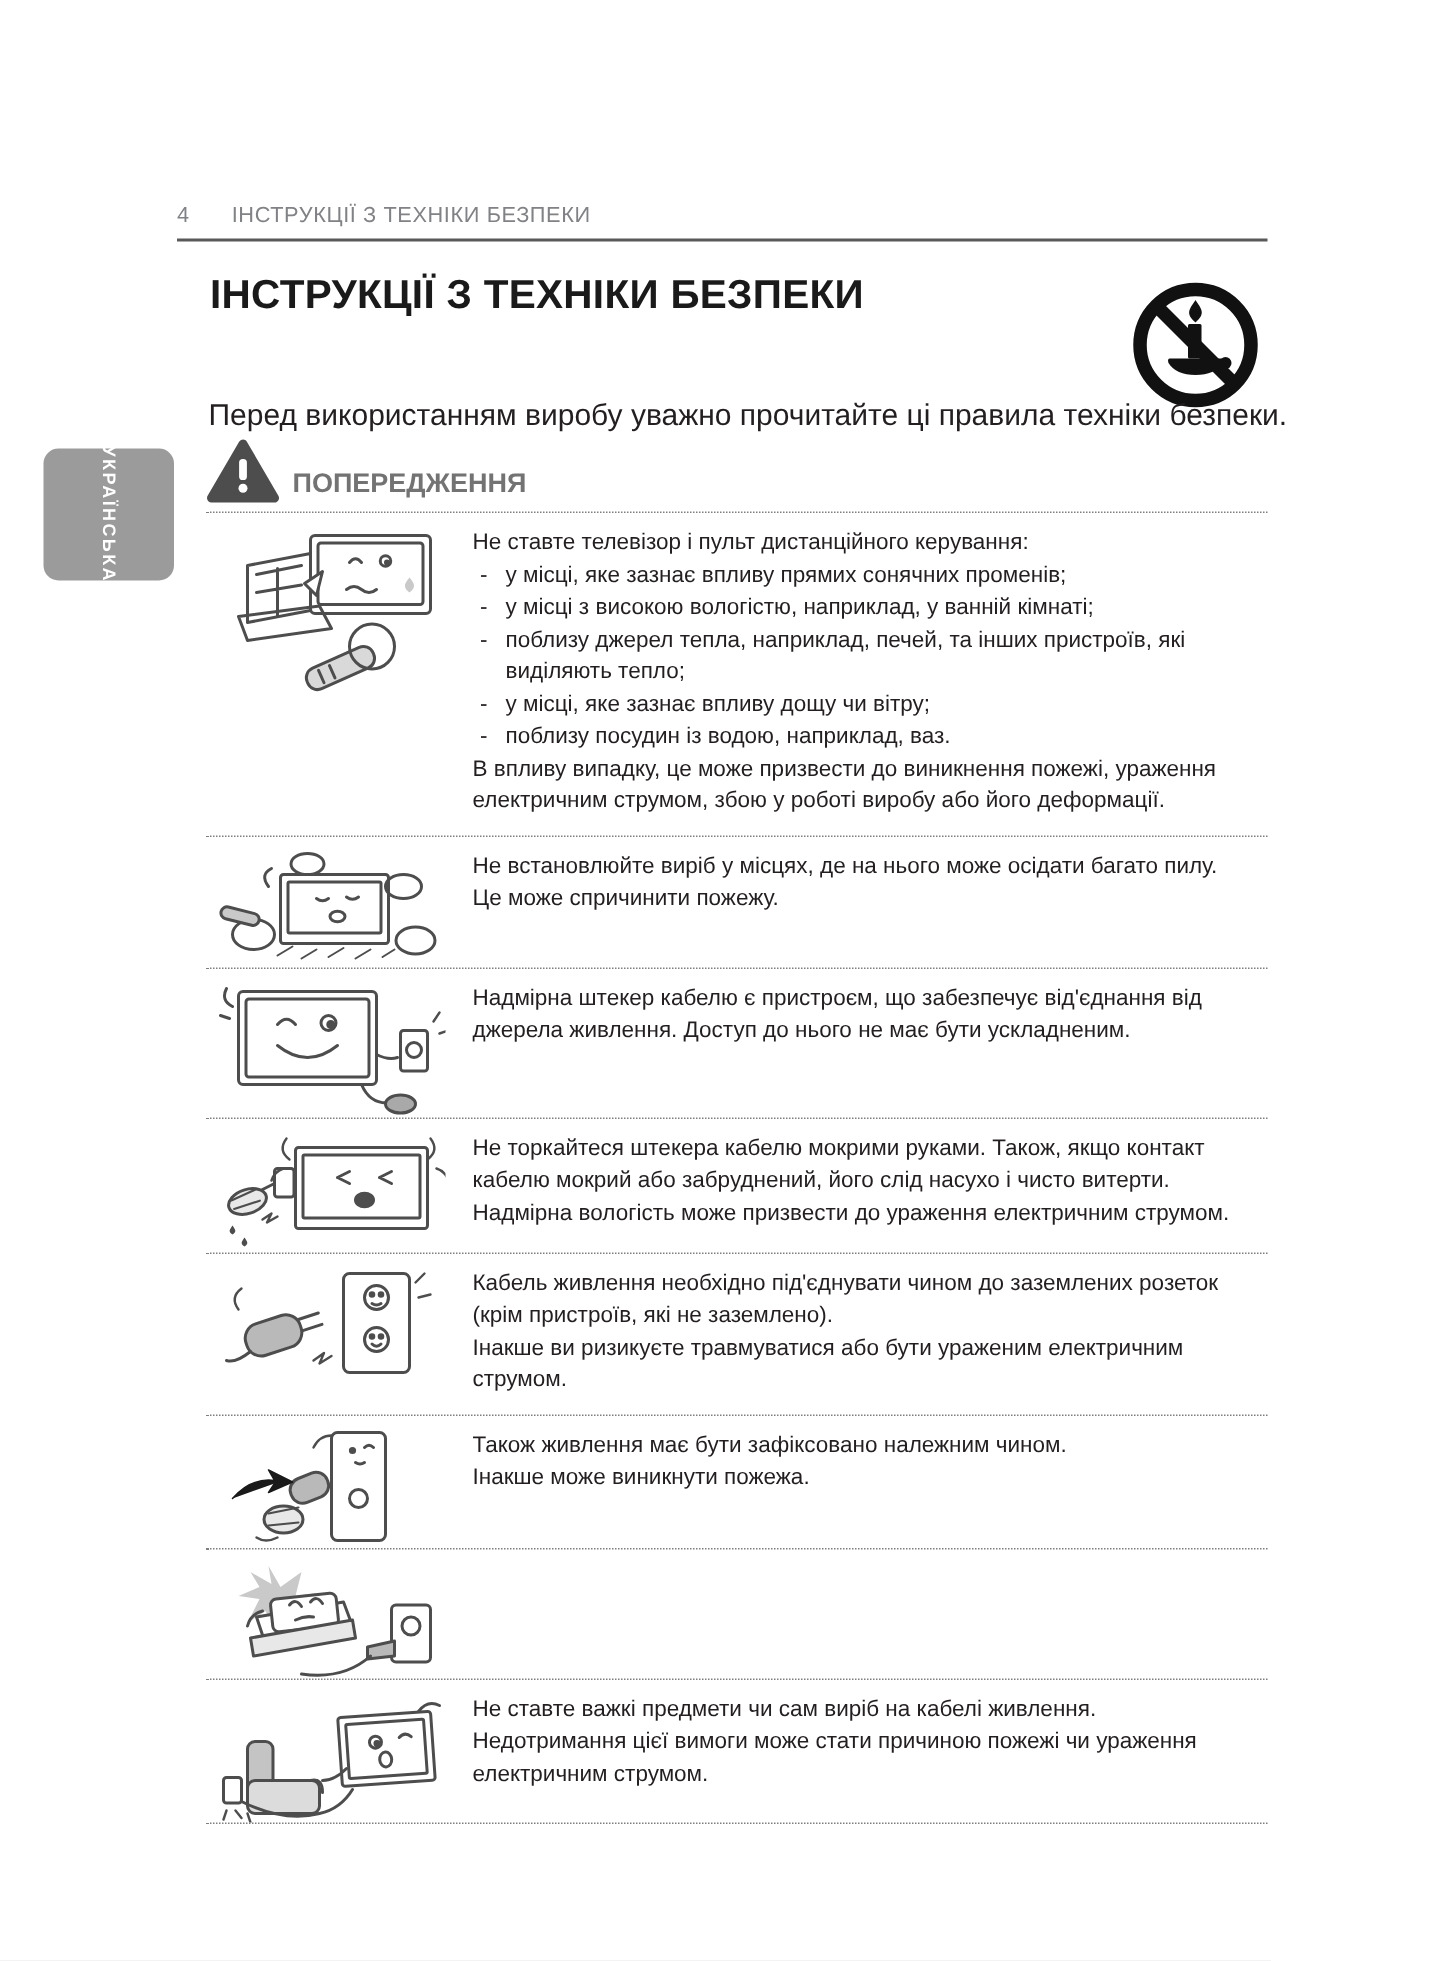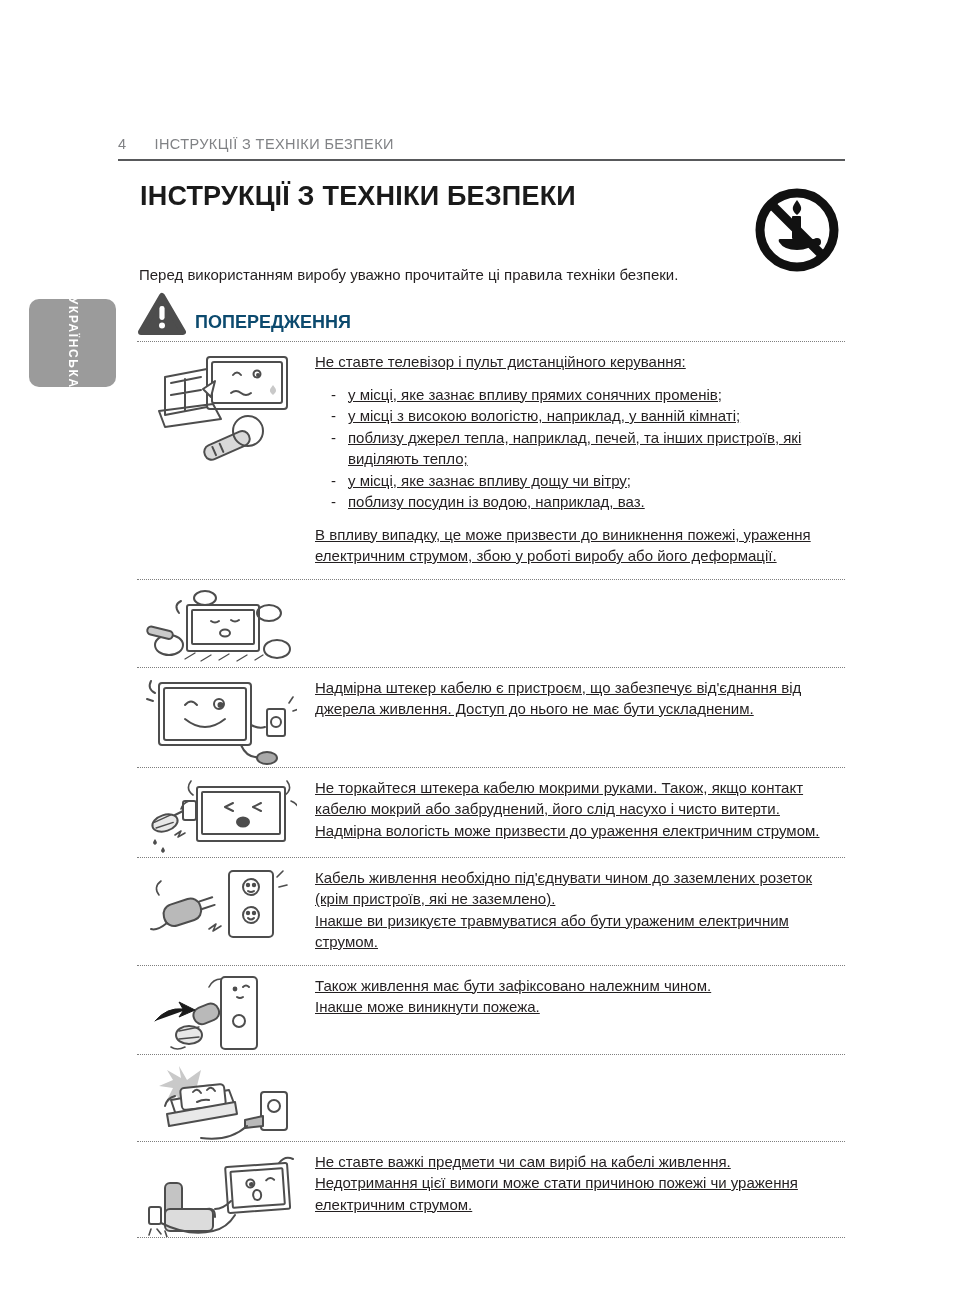--- a/index.html
+++ b/index.html
@@ -16,51 +16,51 @@
     padding-bottom:7px; border-bottom:2px solid #58595b;
     color:#808285; font-size:14.5px; letter-spacing:.4px;
   }
   
   .page-title {
     position:absolute; left:140px; top:181px;
     font-size:27px; font-weight:bold; color:#1a1a1a; letter-spacing:.2px;
   }
   .prohibition-wrap { position:absolute; left:751px; top:184px; width:92px; height:92px; }
   
-  .intro-text { position:absolute; left:139px; top:266px; font-size:15px; }
+  .intro-text { position:absolute; left:139px; top:266px; font-size:20px; }
   
   .lang-tab {
     position:absolute; left:29px; top:299px; width:87px; height:88px;
     background:#9b9b9b; border-radius:10px;
     display:flex; align-items:center; justify-content:center;
   }
   .lang-tab span {
     writing-mode:vertical-rl; color:#ffffff; font-weight:bold;
     font-size:12px; letter-spacing:1.6px; white-space:nowrap;
   }
   
   .warning-head {
     position:absolute; left:138px; top:292px;
     display:flex; align-items:flex-end; gap:9px;
   }
-  .warning-head .label { font-size:18px; font-weight:bold; padding-bottom:3px; color:#0c4a6e; }
+  .warning-head .label { font-size:18px; font-weight:bold; padding-bottom:3px; color:#737373; }
   
   .rows { position:absolute; left:137px; top:341px; width:708px; }
-  .row { display:flex; border-top:1px dotted #7f7f7f;text-decoration:underline; }
+  .row { display:flex; border-top:1px dotted #7f7f7f; }
   .row:last-child { border-bottom:1px dotted #7f7f7f; }
   .fig {
     flex:0 0 168px; display:flex; justify-content:center; align-items:flex-start;
     padding-top:7px;
   }
   .txt {
     flex:1; padding:9px 2px 12px 10px;
     font-size:15px; line-height:21.5px;
   }
   .txt.plain { white-space:pre-line; }
-  .txt ul { list-style:none; margin:11px; }
+  .txt ul { list-style:none; margin:0; }
   .txt li { position:relative; padding-left:22px; }
   .txt li::before { content:"-"; position:absolute; left:5px; }
   svg { display:block; }
 </style>
 </head>
 <body>
 
 <div class="page">
 
   <div class="running-header">
@@ -150,20 +150,22 @@
           <rect x="47" y="23" width="62" height="34" rx="1"></rect>
           <path d="M66 34 q4 3 8 0 M86 33 q4 3 8 0"></path>
           <ellipse cx="80" cy="46" rx="5" ry="3.5"></ellipse>
           <path d="M34 26 q-6 -8 2 -12"></path>
           <g transform="rotate(14 16 46)">
               <rect x="2" y="42" width="26" height="8" rx="4" fill="#c9c9c9"></rect>
             </g>
           <path d="M40 72 l10 -6 M56 74 l10 -6 M74 73 l10 -6 M92 74 l10 -6 M110 73 l8 -5" stroke-width="1.3"></path>
         </svg>
       </div>
+      <div class="txt plain">Не встановлюйте виріб у місцях, де на нього може осідати багато пилу.
+Це може спричинити пожежу.</div>
     </div>
 
     <div class="row" style="min-height:96px">
       <div class="fig">
         <svg width="152" height="92" viewBox="0 0 152 92" fill="none" stroke="#4d4d4d" stroke-width="2" stroke-linecap="round" stroke-linejoin="round">
           <rect x="14" y="8" width="92" height="62" rx="3"></rect>
           <rect x="19" y="13" width="82" height="52" rx="2"></rect>
           <path d="M40 30 q6 -7 12 0"></path>
           <circle cx="74" cy="29" r="5"></circle>
             <circle cx="75.5" cy="30" r="2" fill="#4d4d4d"></circle>

